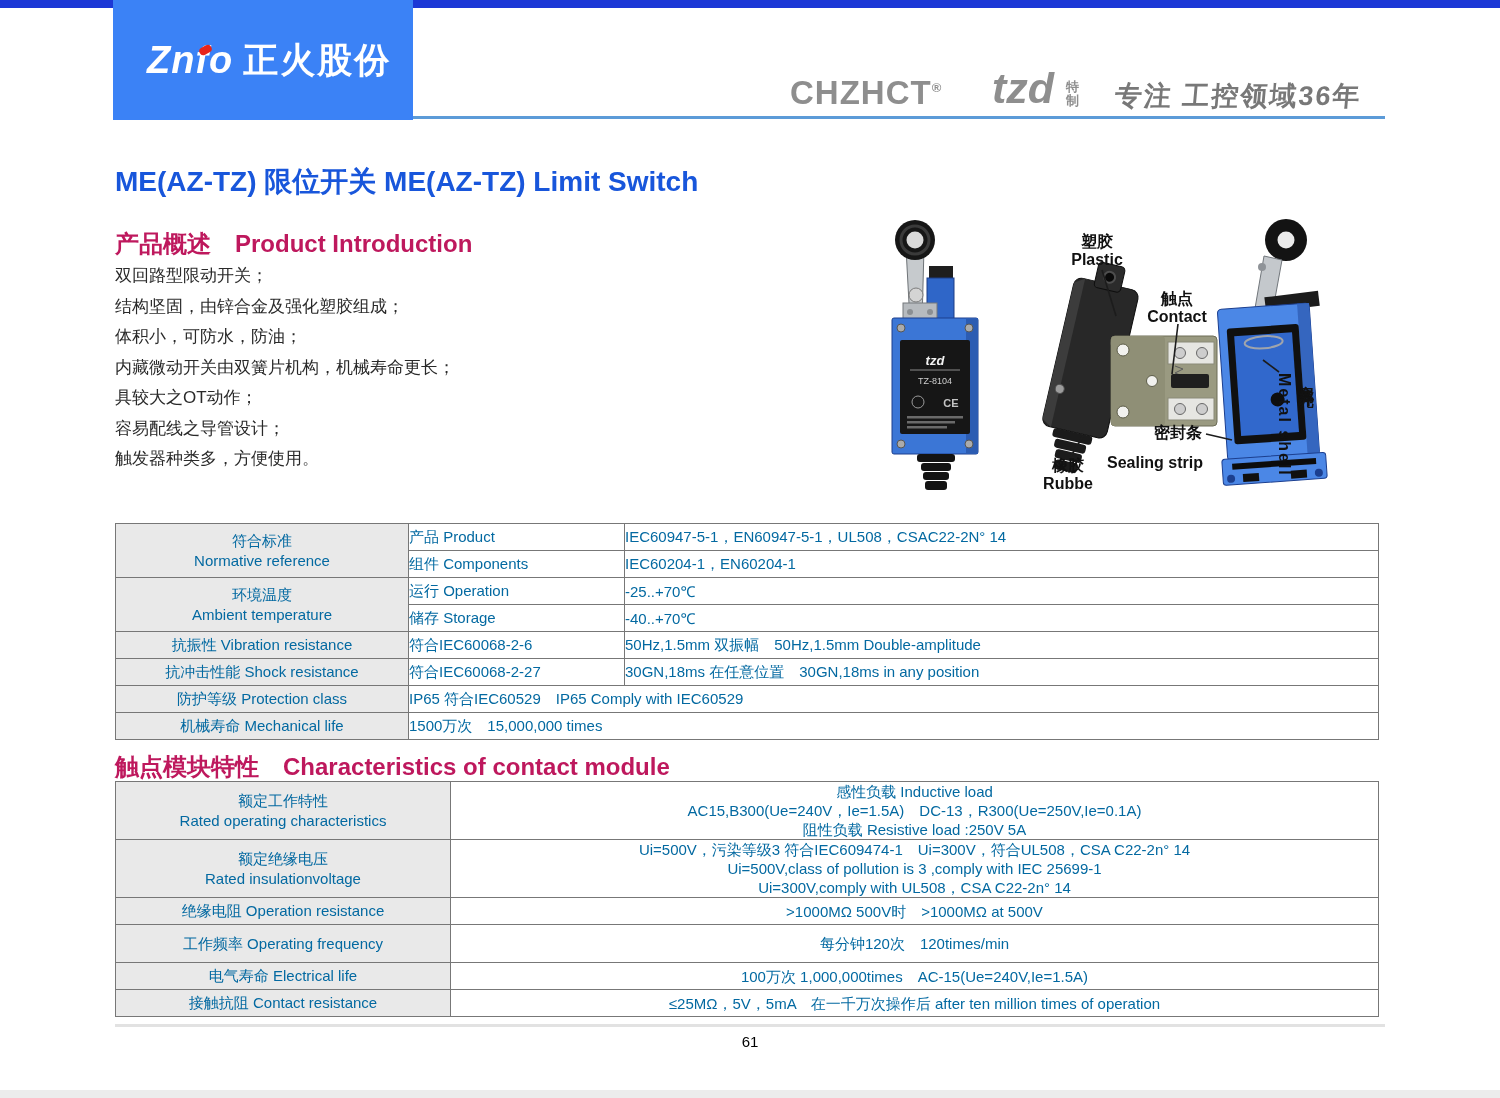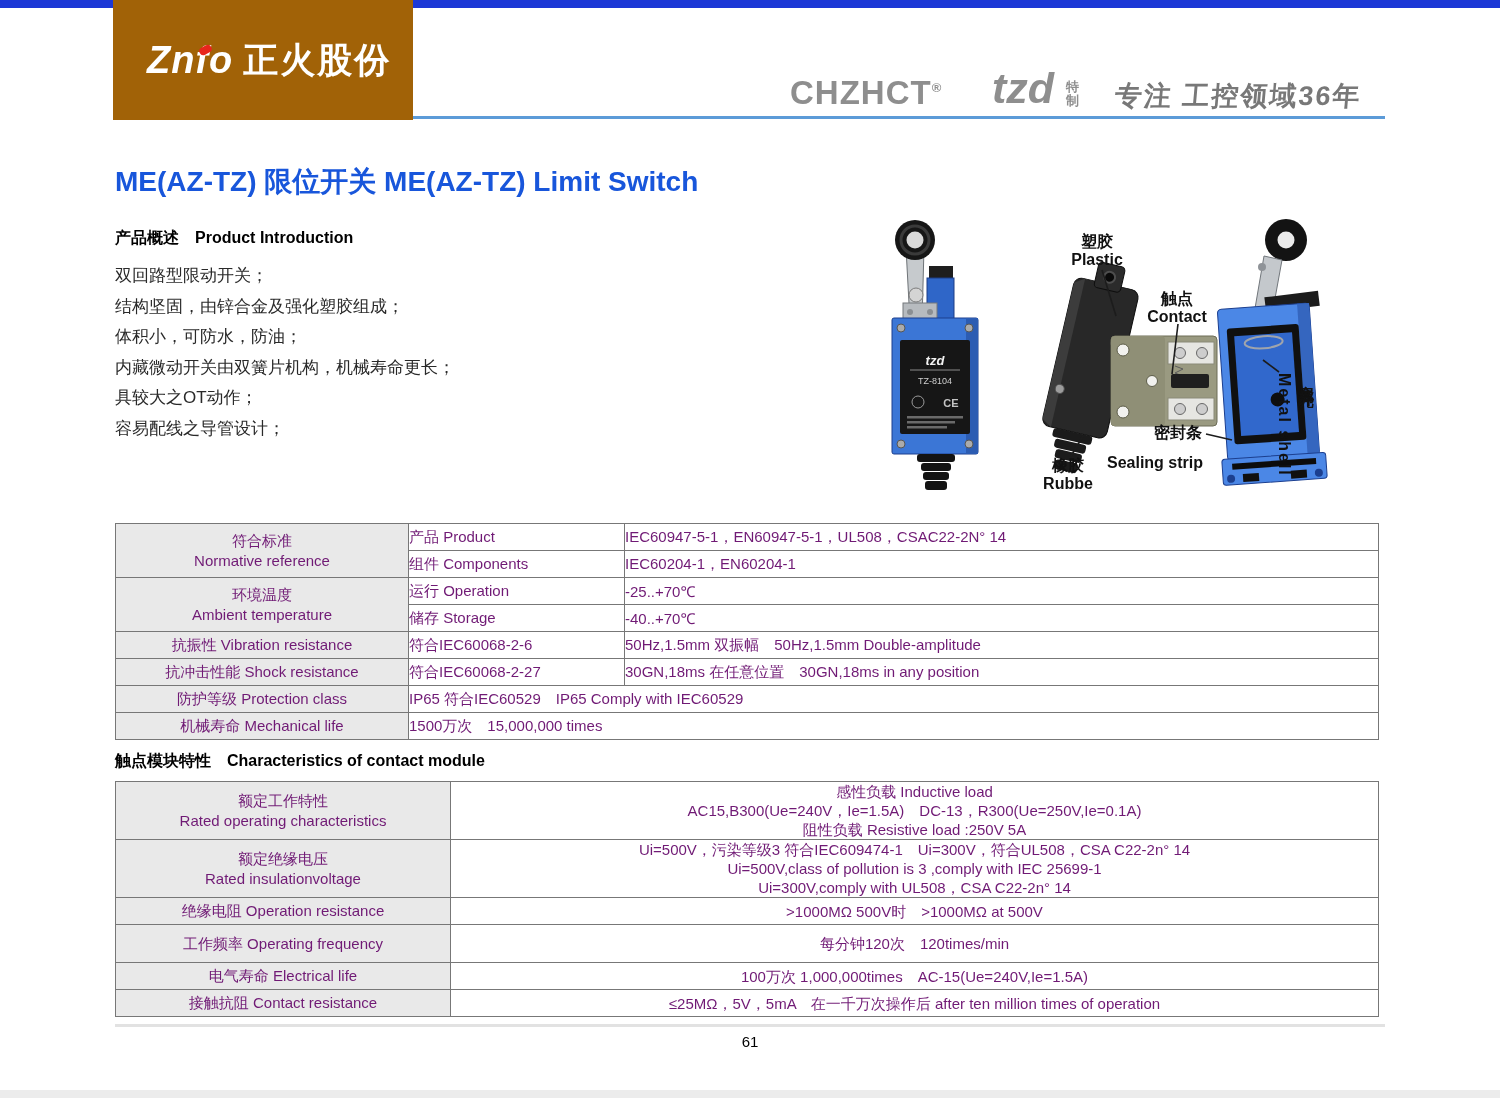--- a/index.html
+++ b/index.html
@@ -1,55 +1,55 @@
 <!DOCTYPE html>
 <html><head>
 <meta charset="utf-8">
 <style>
   html,body{margin:0;padding:0;background:#ffffff;}
   .page{position:relative;width:1500px;height:1098px;background:#ffffff;overflow:hidden;
         font-family:"Liberation Sans", sans-serif;}
 
   
   .topbar{position:absolute;left:0;top:0;width:1500px;height:8px;background:#1C38D6;}
-  .logo-box{position:absolute;left:113px;top:0;width:300px;height:120px;background:#a16207;
+  .logo-box{position:absolute;left:113px;top:0;width:300px;height:120px;background:#3b82f6;
             display:flex;align-items:center;padding-left:34px;box-sizing:border-box;}
   .logo-en{color:#fff;font-size:38px;font-weight:800;font-style:italic;letter-spacing:1px;}
   .logo-cn{color:#fff;font-size:35px;font-weight:700;margin-left:10px;letter-spacing:2px;}
   .logo-accent{position:absolute;left:86px;top:46px;width:13px;height:8px;background:#E8251C;
                border-radius:5px;transform:rotate(-28deg);}
   .hdr-brand{position:absolute;left:790px;top:74px;font-size:33px;font-weight:700;color:#8E8E8E;letter-spacing:1px;}
   .hdr-reg{font-size:13px;vertical-align:super;font-weight:700;}
   .hdr-tzd{position:absolute;left:992px;top:64px;font-size:43px;font-weight:800;font-style:italic;color:#8E8E8E;}
   .hdr-tag{position:absolute;left:1066px;top:80px;width:15px;font-size:13px;line-height:14px;
            color:#8E8E8E;font-weight:700;word-break:break-all;}
   .hdr-slogan{position:absolute;left:1115px;top:78px;font-size:27px;font-weight:700;color:#787878;
               transform:skewX(-5deg);letter-spacing:2px;}
   .hdr-line{position:absolute;left:413px;top:116px;width:972px;height:3px;background:#5C9BD8;}
 
   
   .title{position:absolute;left:115px;top:163px;font-size:28px;font-weight:600;color:#1856DB;margin:0;}
-  .sec{position:absolute;left:115px;font-size:16px;font-weight:700;color:#000000;margin:0;}
+  .sec{position:absolute;left:115px;font-size:24px;font-weight:700;color:#be185d;margin:0;}
   .sec-intro{top:228px;} .sec-env{top:486px;} .sec-contact{top:751px;}
 
   .intro{position:absolute;left:115px;top:261px;font-size:17px;color:#2A2A2A;line-height:30.5px;}
 
   
   .figure{position:absolute;left:865px;top:210px;width:480px;height:290px;}
   .figure svg{position:absolute;left:0;top:0;}
   .ann{position:absolute;color:#111;font-weight:700;text-align:center;line-height:18px;}
   .ann .cn{font-size:16px;display:block;}
   .ann .en{font-size:16px;display:block;}
   .ann-shell{position:absolute;left:408px;top:163px;height:140px;writing-mode:vertical-rl;
              color:#111;font-weight:700;font-size:16px;letter-spacing:2px;line-height:22px;}
   .ann-shell span{display:block;}
 
   
   table.spec{position:absolute;border-collapse:collapse;table-layout:fixed;
-             font-size:15px;color:#701a75;padding-left:28px;}
+             font-size:15px;color:#0369a1;padding-left:28px;}
   table.spec td{border:1.6px solid #777777;padding:0;overflow:hidden;}
   td.th{background:#E9E9E9;text-align:center;line-height:1.3;}
   td.tk{padding-left:12px;}
   td.tv{padding-left:12px;}
   td.tvc{text-align:center;line-height:19px;}
   .t1{left:115px;top:523px;width:1263px;}
   .t2{left:115px;top:781px;width:1263px;}
 
   
   .foot-line{position:absolute;left:115px;top:1024px;width:1270px;height:3px;background:#E2E2E2;}
@@ -79,20 +79,21 @@
   <h1 class="title">ME(AZ-TZ) 限位开关 ME(AZ-TZ) Limit Switch</h1>
 
   <h2 class="sec sec-intro">产品概述　Product Introduction</h2>
   <div class="intro">
     <div>双回路型限动开关；</div>
     <div>结构坚固，由锌合金及强化塑胶组成；</div>
     <div>体积小，可防水，防油；</div>
     <div>内藏微动开关由双簧片机构，机械寿命更长；</div>
     <div>具较大之OT动作；</div>
     <div>容易配线之导管设计；</div>
+    <div>触发器种类多，方便使用。</div>
   </div>
 
   <div class="figure">
     <svg width="480" height="290" viewBox="0 0 480 290">
 
       <g>
         <polygon points="41,38 59,38 57,112 45,112" fill="#c6cacd" stroke="#6e7377" stroke-width="1"></polygon>
         <circle cx="50" cy="30" r="20" fill="#161616"></circle>
         <circle cx="50" cy="30" r="14" fill="none" stroke="#3a3a3a" stroke-width="3"></circle>
         <circle cx="50" cy="30" r="8.5" fill="#d9d9d9"></circle>

